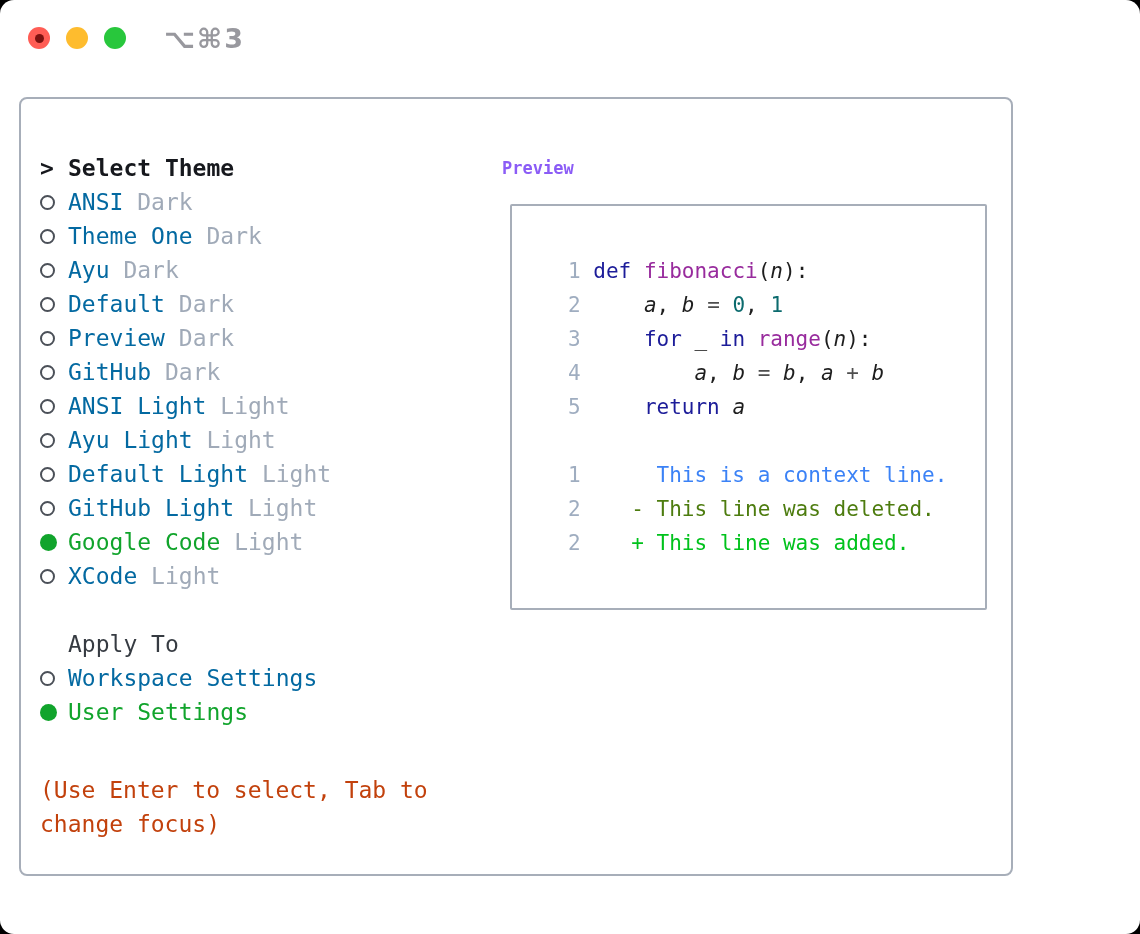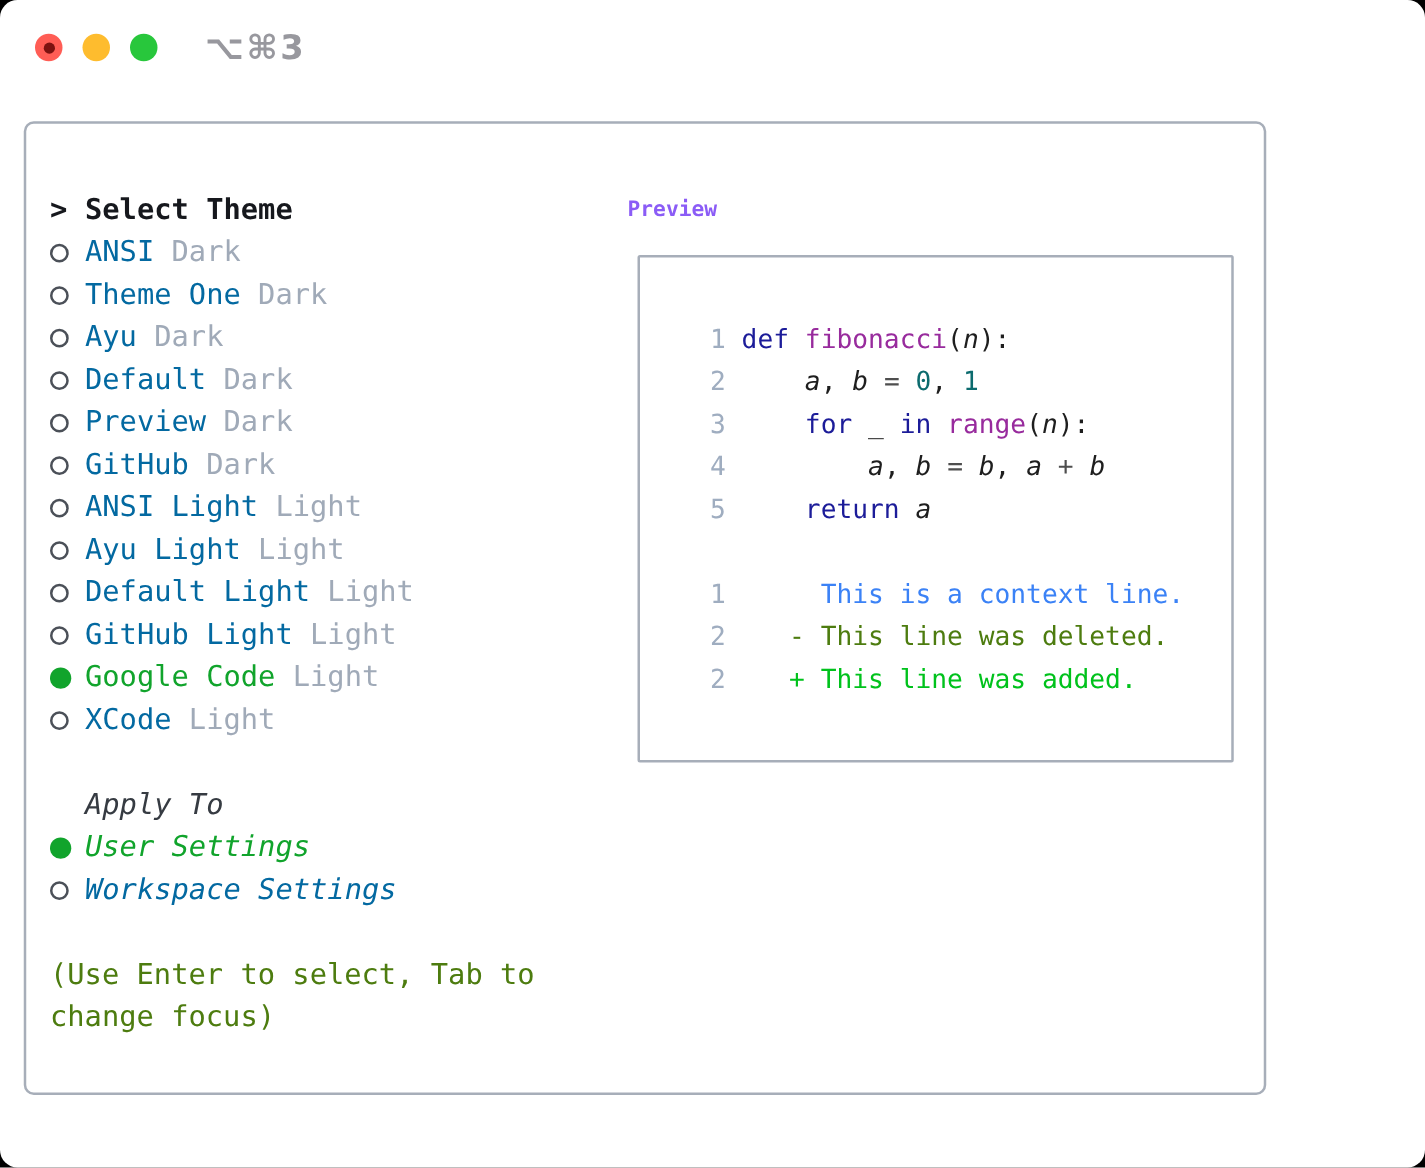--- a/index.html
+++ b/index.html
@@ -50,24 +50,24 @@
   .dot{
     width:15px;height:15px;border-radius:50%;
     border:2.5px solid #4b5058;box-sizing:border-box;
   }
   .dot.sel{width:17px;height:17px;border:none;background:#11a42c;}
   .prompt{color:#16181d;font-weight:700;}
   .hdr{font-weight:700;color:#16181d;}
   .tname{color:#0369a1;}
   .tname.green{color:#11a42c;}
   .variant{color:#a0aab8;}
-  .apply-block{margin-top:34px;font-style:italic;}
+  .apply-block{margin-top:34px;}
   .hint{
-    margin-top:34px;width:402px;
-    color:#4d7c0f;line-height:34px;white-space:normal;
+    margin-top:44px;width:402px;
+    color:#c2410c;line-height:34px;white-space:normal;
   }
   
   .preview-hdr{
     position:absolute;left:481px;top:52px;height:34px;
     display:flex;align-items:center;
     font-size:17px;font-weight:700;color:#8b5cf6;
   }
   .preview-box{
     position:absolute;left:489px;top:105px;width:477px;height:406px;
     box-sizing:border-box;border:2px solid #a7aeb9;border-radius:2px;
@@ -127,22 +127,22 @@
           <div class="row"><span class="bullet"><span class="dot sel"></span></span><span class="tname green">Google Code </span><span class="variant">Light</span></div>
           <div class="row"><span class="bullet"><span class="dot"></span></span><span class="tname">XCode </span><span class="variant">Light</span></div>
         </div>
 
       <div class="apply-block">
         <div class="row">
           <span class="bullet"></span>
           <span>Apply To</span>
         </div>
         <div id="apply-list">
+            <div class="row"><span class="bullet"><span class="dot"></span></span><span class="tname">Workspace Settings</span></div>
             <div class="row"><span class="bullet"><span class="dot sel"></span></span><span class="tname green">User Settings</span></div>
-            <div class="row"><span class="bullet"><span class="dot"></span></span><span class="tname">Workspace Settings</span></div>
           </div>
       </div>
 
       <div class="hint">(Use Enter to select, Tab to change focus)</div>
     </div>
 
     <div class="preview-hdr">Preview</div>
 
     <div class="preview-box">
       <div class="code" id="code-area">

